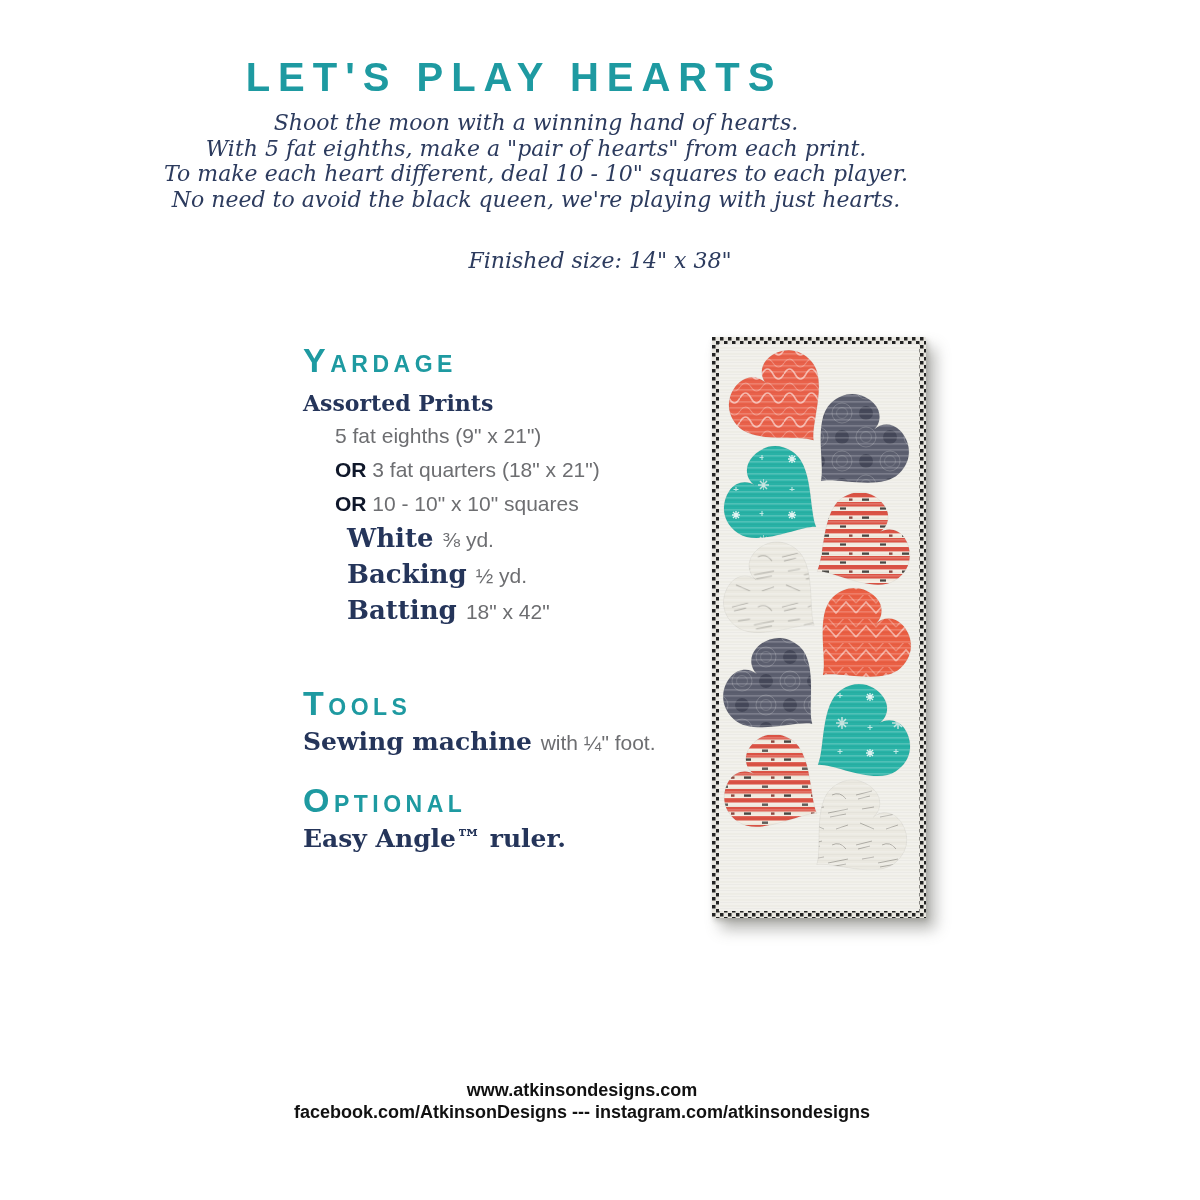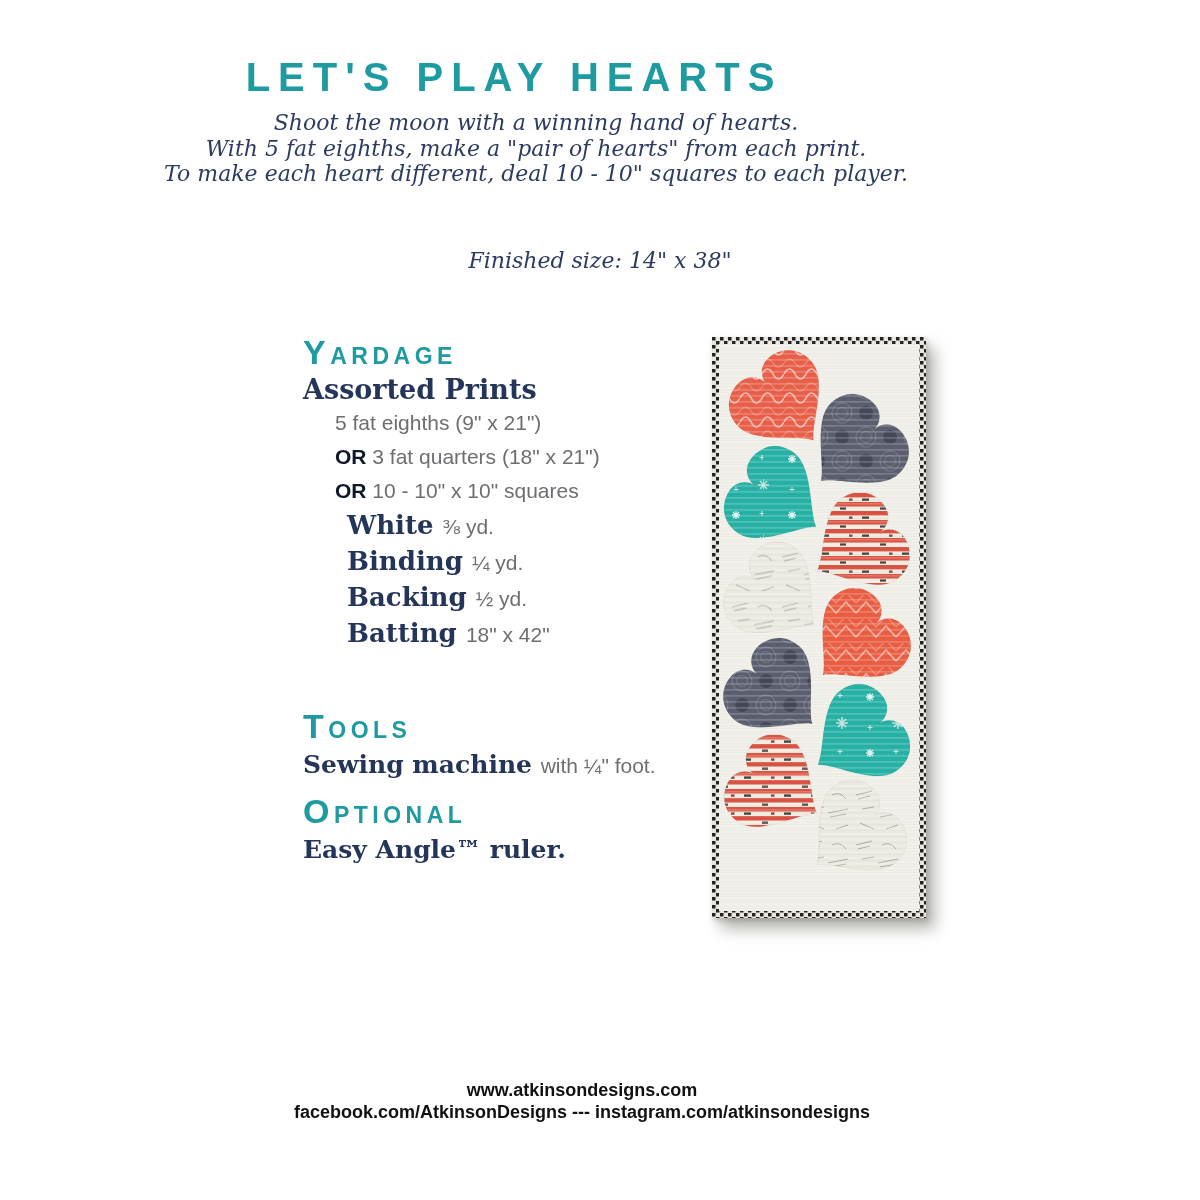--- a/index.html
+++ b/index.html
@@ -35,42 +35,43 @@
     position:absolute;top:248px;left:0;width:1200px;
     text-align:center;
     color:#2c3b5e;
     font-family:"DejaVu Serif","Liberation Serif",serif;
     font-style:italic;
     font-size:22px;
   }
 
   
   .left-col{
-    position:absolute;left:303px;top:334px;width:390px;
+    position:absolute;left:303px;top:342px;width:390px;
   }
   .section-heading{
     color:#1e9aa1;
     font-family:"Liberation Sans",sans-serif;
     font-weight:bold;
     font-size:23px;
     letter-spacing:4.5px;
     text-transform:uppercase;
     line-height:36px;
   }
   .section-heading::first-letter{
     font-size:34px;
   }
   .serif-label{
     color:#25355a;
     font-family:"DejaVu Serif","Liberation Serif",serif;
     font-weight:bold;
   }
   .group-label{
-    font-size:27px;
+    font-size:22px;
     line-height:32px;
+    margin-top:5px;
   }
   .option-line{
     margin-left:32px;
     font-size:21px;
     line-height:34px;
     color:#6d6e71;
     font-family:"Liberation Sans",sans-serif;
   }
   .option-prefix{
     font-weight:bold;
@@ -86,21 +87,21 @@
     font-family:"Liberation Sans",sans-serif;
     font-weight:normal;
     font-size:21px;
     color:#6d6e71;
   }
   .tool-line{
     font-size:25px;
     line-height:34px;
   }
   .mt-tools{margin-top:56px;}
-  .mt-optional{margin-top:10px;}
+  .mt-optional{margin-top:22px;}
 
   
   .quilt-photo{
     position:absolute;left:712px;top:337px;width:214px;height:581px;
     box-shadow:9px 11px 14px rgba(95,95,88,0.45), 2px 3px 5px rgba(120,120,112,0.35);
     background:#f2f1ec;
   }
   .quilt-photo svg{display:block;}
 
   
@@ -117,20 +118,21 @@
 <body>
 
 <div class="page">
 
   <div class="page-title">LET'S PLAY HEARTS</div>
 
   <div class="intro">
     <div>Shoot the moon with a winning hand of hearts.</div>
     <div>With 5 fat eighths, make a "pair of hearts" from each print.</div>
     <div>To make each heart different, deal 10 - 10" squares to each player.</div>
+    <div>No need to avoid the black queen, we're playing with just hearts.</div>
   </div>
 
   <div class="finished-size">Finished size: 14" x 38"</div>
 
   <div class="left-col">
 
     <div class="section-heading">Yardage</div>
 
     <div class="serif-label group-label">Assorted Prints</div>
 
@@ -142,24 +144,20 @@
       <span>3 fat quarters (18" x 21")</span>
     </div>
     <div class="option-line">
       <span class="option-prefix">OR</span>
       <span>10 - 10" x 10" squares</span>
     </div>
 
     <div class="serif-label yardage-line">
       <span>White</span>
       <span class="value">⅜ yd.</span>
-    </div>
-    <div class="serif-label yardage-line">
-      <span>Binding</span>
-      <span class="value">¼ yd.</span>
     </div>
     <div class="serif-label yardage-line">
       <span>Backing</span>
       <span class="value">½ yd.</span>
     </div>
     <div class="serif-label yardage-line">
       <span>Batting</span>
       <span class="value">18" x 42"</span>
     </div>
 

